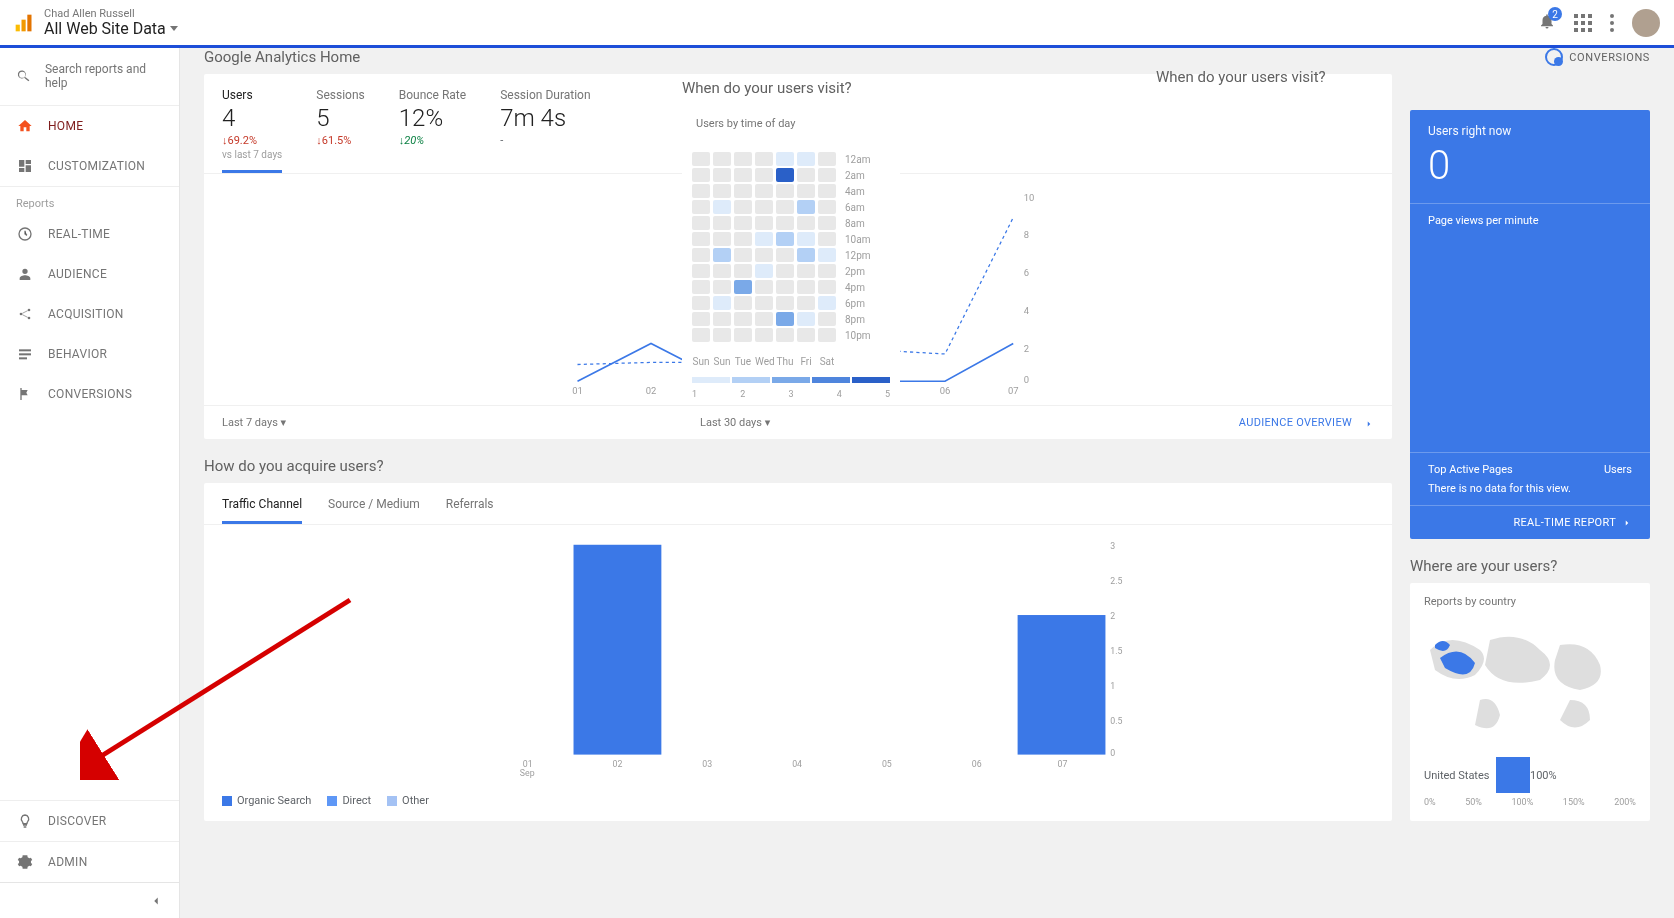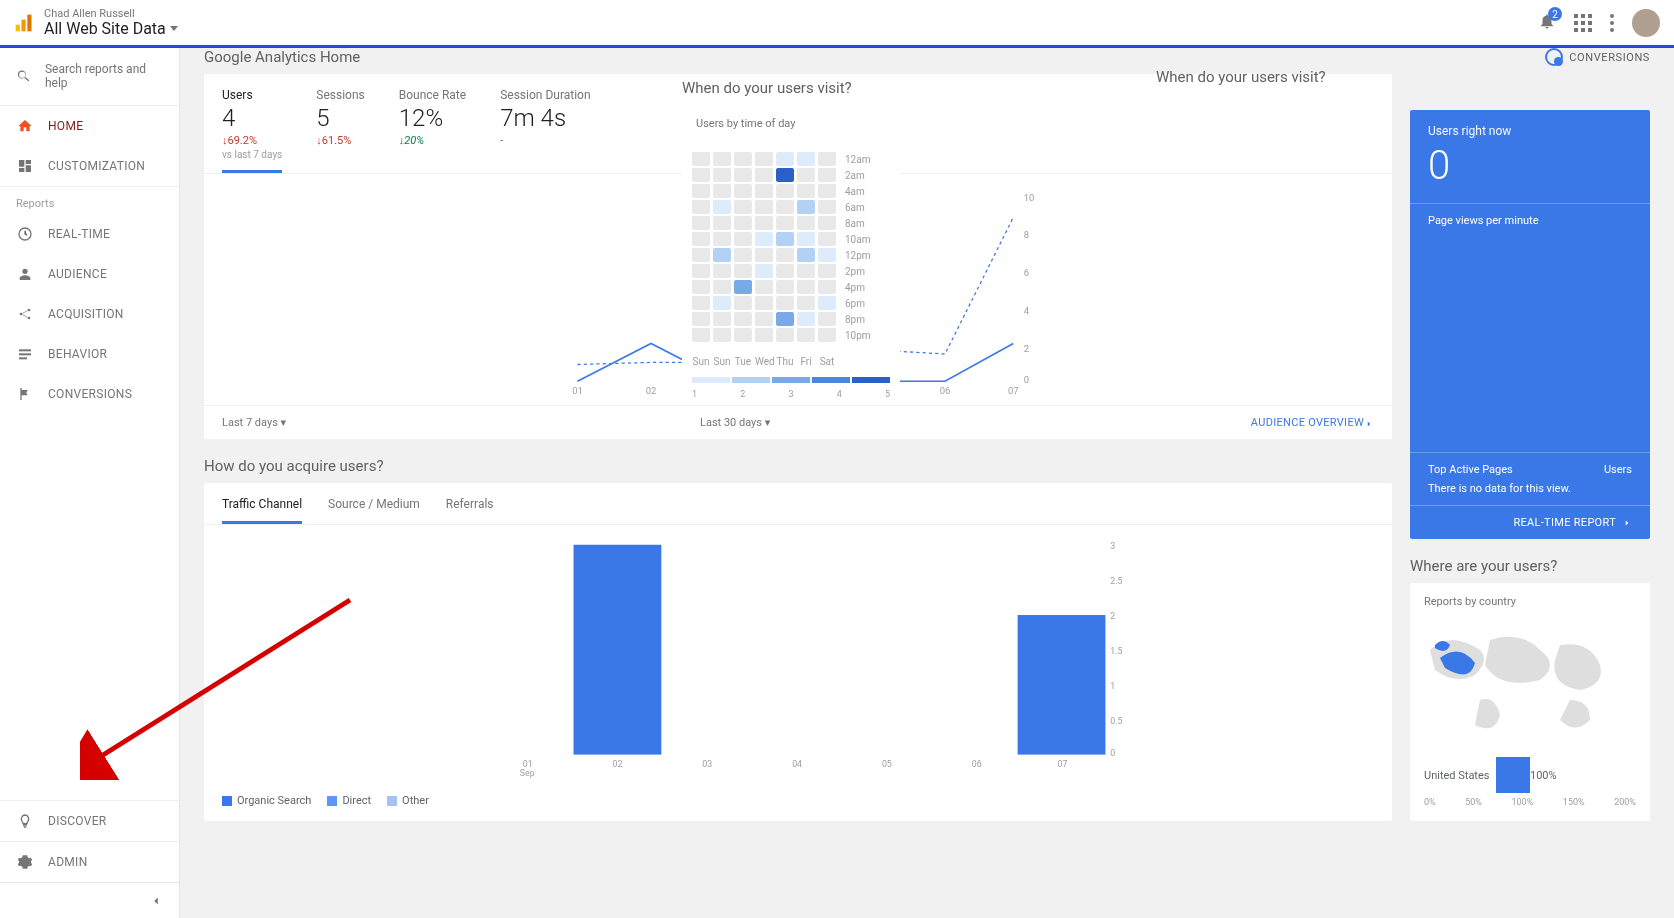--- a/index.html
+++ b/index.html
@@ -49,21 +49,21 @@
 .ov-tab.active{border-bottom:3px solid #3b78e7;}
 .ov-tab.active .label{color:#212121;}
 .ov-tab .value{font-size:24px;color:#212121;font-weight:300;}
 .ov-tab .change{font-size:11px;}
 .change.down{color:#c53929;}
 .change.up{color:#0b8043;font-style:italic;}
 .ov-tab .sub{font-size:10px;color:#9e9e9e;}
 .ov-chart-wrap{padding:12px 18px 6px;}
 .ov-chart{width:100%;height:210px;}
 .card-footer{display:flex;align-items:center;justify-content:space-between;padding:10px 18px;border-top:1px solid #f0f0f0;font-size:11px;color:#757575;}
-.footer-link{color:#3b78e7;font-size:11px;letter-spacing:.3px;display:flex;align-items:flex-end;gap:0;cursor:pointer;}
+.footer-link{color:#3b78e7;font-size:11px;letter-spacing:.3px;display:flex;align-items:flex-end;gap:12px;cursor:pointer;}
 
 .row2{display:flex;gap:18px;}
 .heat-card{width:230px;}
 .heat-title{font-size:11px;color:#757575;padding:12px 14px 8px;}
 .heatmap{padding:0 10px 8px;margin-top:14px;}
 .heat-row{display:flex;align-items:center;gap:3px;margin-bottom:2px;}
 .heat-cell{width:18px;height:14px;border-radius:2px;}
 .heat-row-label{font-size:10px;color:#9e9e9e;margin-left:6px;width:28px;}
 .heat-day-labels{display:flex;gap:3px;padding:4px 10px 0;}
 .heat-day-labels span{width:18px;font-size:10px;color:#9e9e9e;text-align:center;}

